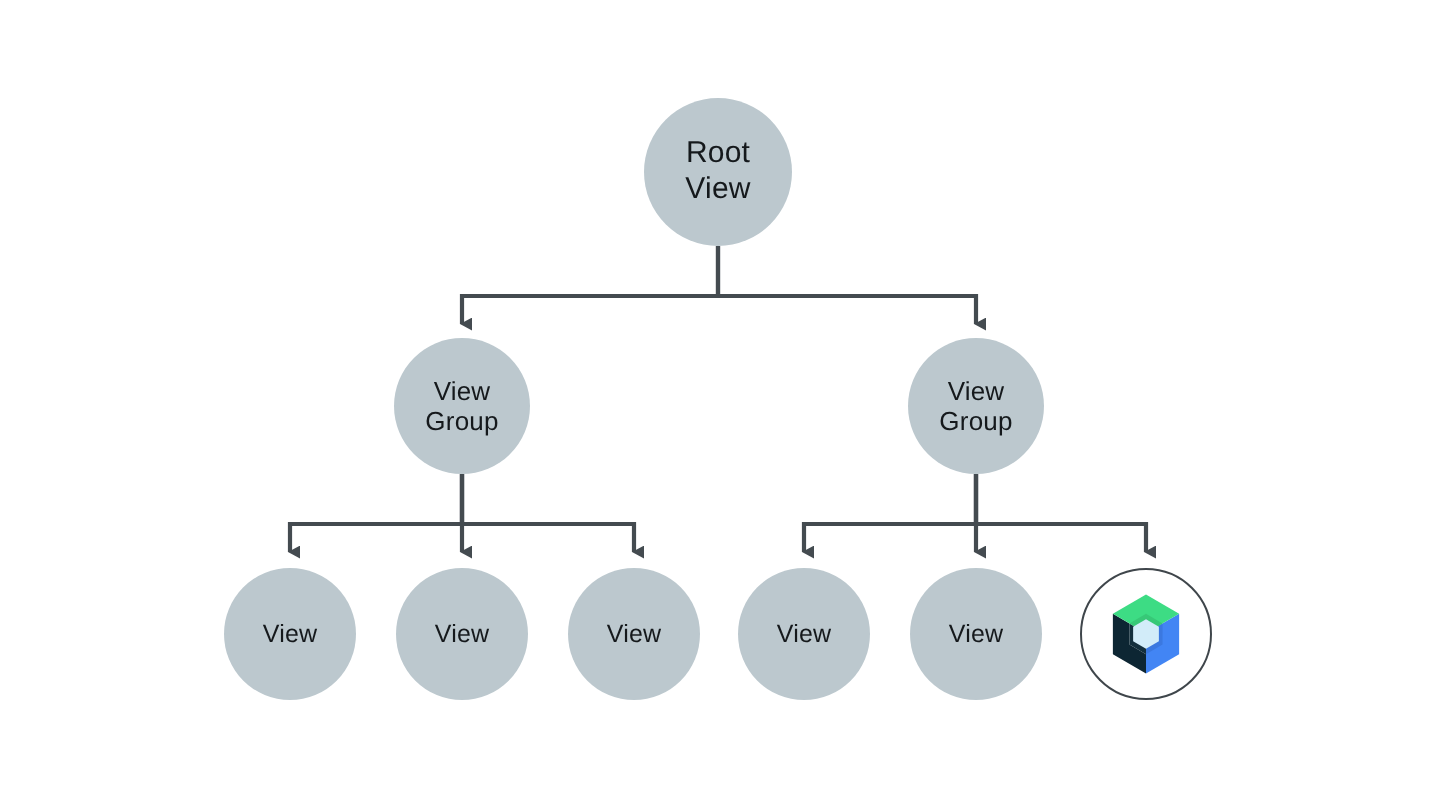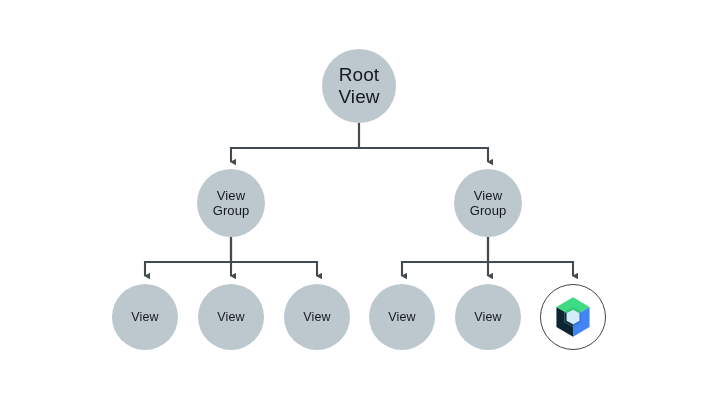--- a/index.html
+++ b/index.html
@@ -39,21 +39,21 @@
   .node-outline {
     background: #ffffff;
     border: 1.6px solid #3f464b;
   }
   .node-label {
     color: #15191c;
     line-height: 1.18;
     white-space: pre-line;
     letter-spacing: 0.1px;
   }
-  .label-root { font-size: 19px; }
+  .label-root { font-size: 15px; }
   .label-group { font-size: 13px; }
   .label-leaf { font-size: 12.5px; }
   .compose-mark {
     width: 46px;
     height: 46px;
     display: block;
   }
 </style>
 </head>
 <body>

